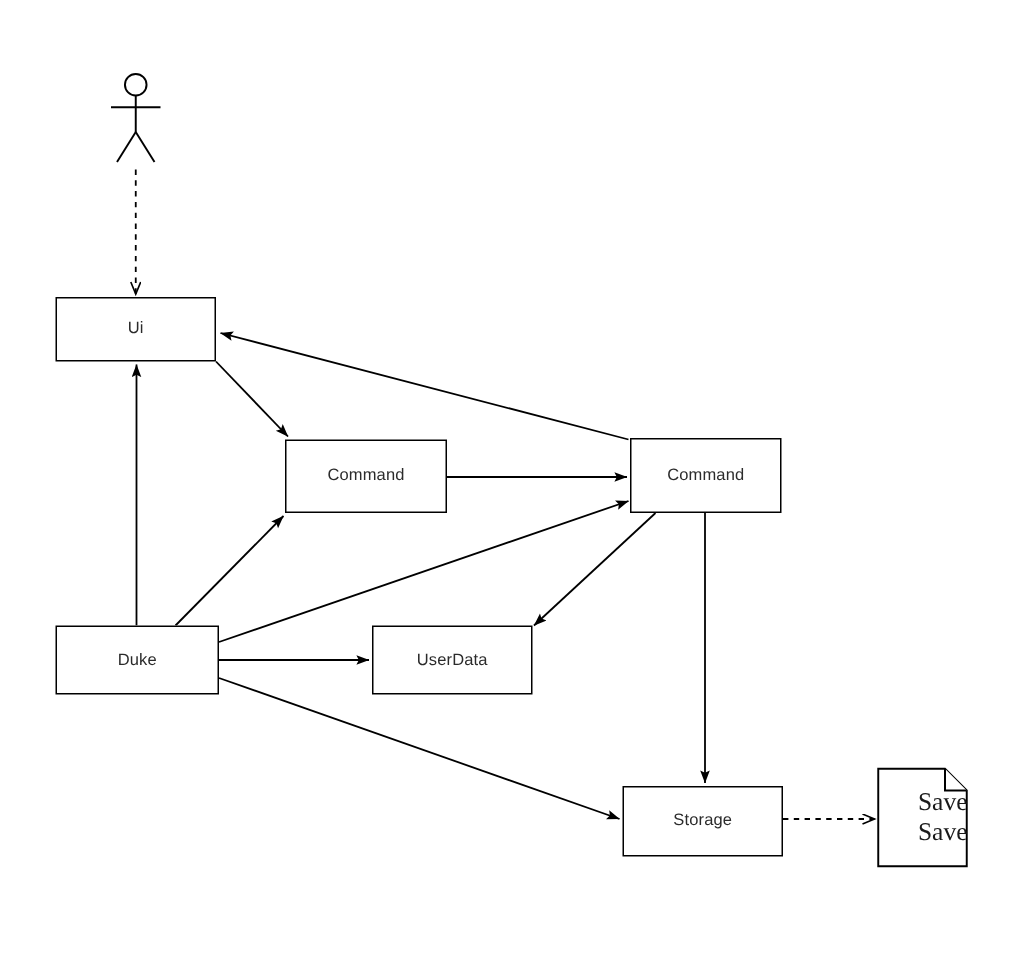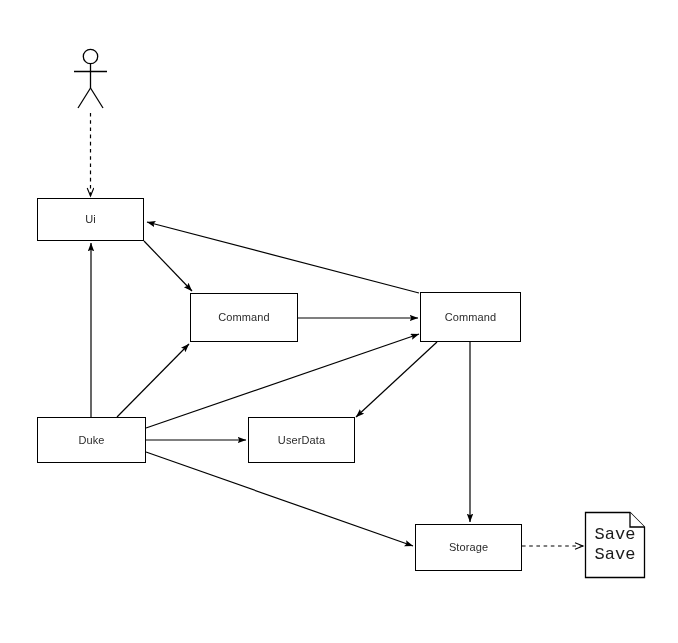--- a/index.html
+++ b/index.html
@@ -45,25 +45,25 @@
   .note-shape {
     position: absolute;
     box-sizing: border-box;
   }
   .note-label {
     position: absolute;
     left: 0;
     right: 0;
     top: 50%;
     transform: translateY(-50%);
-    font-family: Liberation Mono, monospace;
+    font-family: Liberation Serif, serif;
     font-size: 17px;
     color: #1a1a1a;
     line-height: 20px;
-    text-align: center;
+    text-align: right;
   }
 </style>
 </head>
 <body>
 
 <div id="canvas">
 
   <svg id="diagram-svg" viewBox="0 0 678 643" xmlns="http://www.w3.org/2000/svg">
     <defs>
       <marker id="filledArrow" markerWidth="10" markerHeight="10" refX="8.4" refY="3.2" orient="auto" markerUnits="userSpaceOnUse">

